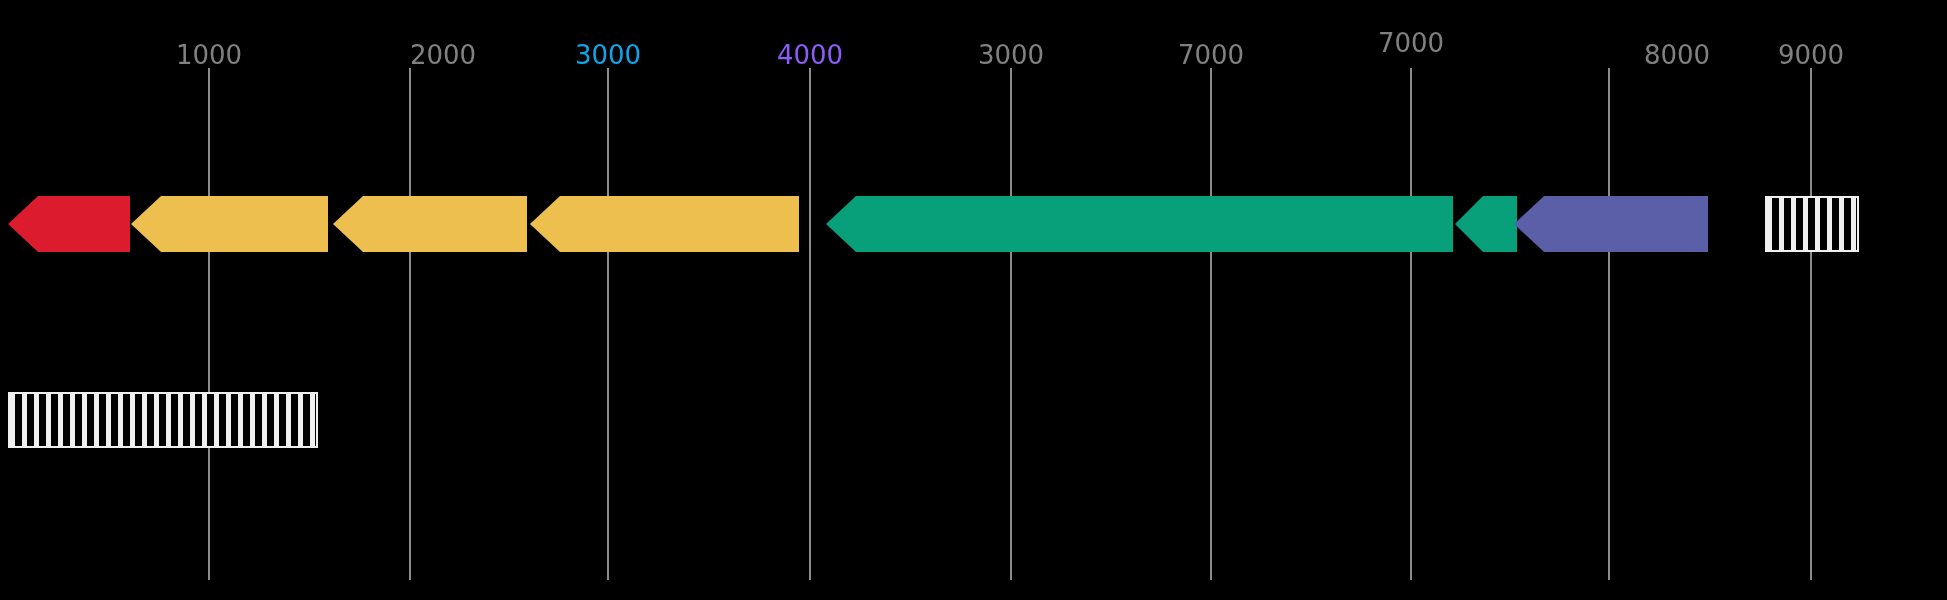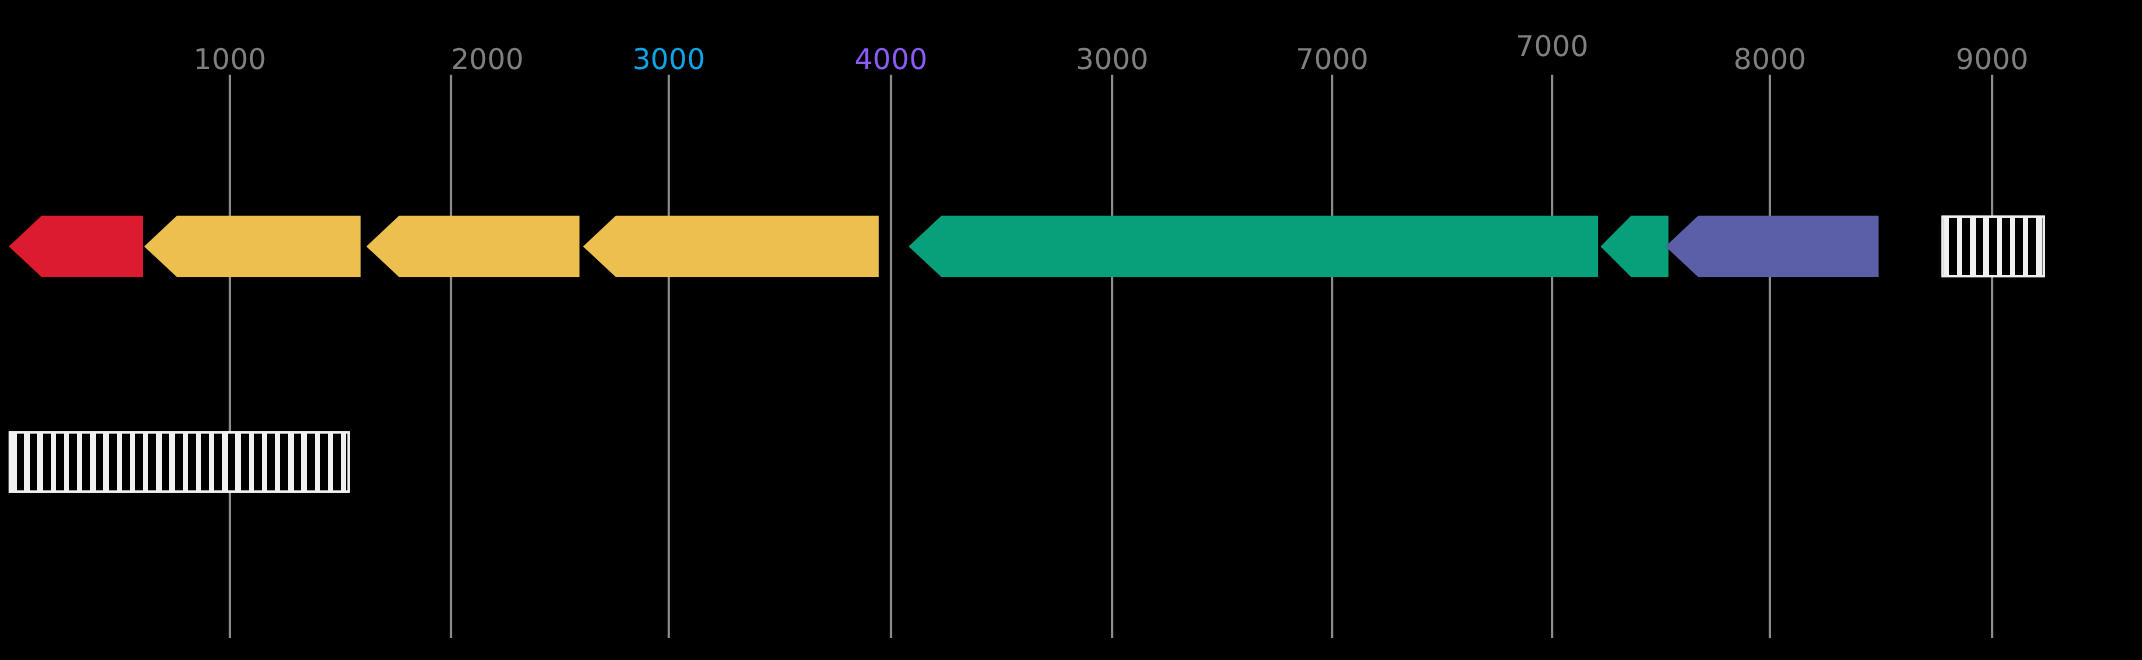--- a/index.html
+++ b/index.html
@@ -71,21 +71,21 @@
       <div class="gridline" style="left: 1810px; top: 68px; height: 512px; background: rgb(140, 140, 140);"></div>
     </div>
   <div class="axis-layer" id="axis-layer">
       <div class="tick-label" style="left: 209px; top: 40px; color: rgb(128, 128, 128);">1000</div>
       <div class="tick-label" style="left: 410px; top: 40px; color: rgb(128, 128, 128); margin-left: 33px;">2000</div>
       <div class="tick-label" style="left: 608px; top: 40px; color: #0ea5e9;">3000</div>
       <div class="tick-label" style="left: 810px; top: 40px; color: #8b5cf6;">4000</div>
       <div class="tick-label" style="left: 1011px; top: 40px; color: rgb(128, 128, 128);">3000</div>
       <div class="tick-label" style="left: 1211px; top: 40px; color: rgb(128, 128, 128);">7000</div>
       <div class="tick-label" style="left: 1411px; top: 28px; color: rgb(128, 128, 128); text-align: right;">7000</div>
-      <div class="tick-label" style="left: 1609px; top: 40px; color: rgb(128, 128, 128);">8000</div>
+      <div class="tick-label" style="left: 1677px; top: 40px; color: rgb(128, 128, 128);">8000</div>
       <div class="tick-label" style="left: 1811px; top: 40px; color: rgb(128, 128, 128);">9000</div>
     </div>
   <div class="track-layer" id="track-layer">
       <div class="feature" style="left: 8px; top: 196px; width: 122px; height: 56px;">
         <svg width="122" height="56" viewBox="0 0 122 56">
           <polygon points="30,0 122,0 122,56 30,56 0,28" fill="#dc1c2e"></polygon>
         </svg>
       </div>
       <div class="feature" style="left: 131px; top: 196px; width: 197px; height: 56px;">
         <svg width="197" height="56" viewBox="0 0 197 56">

